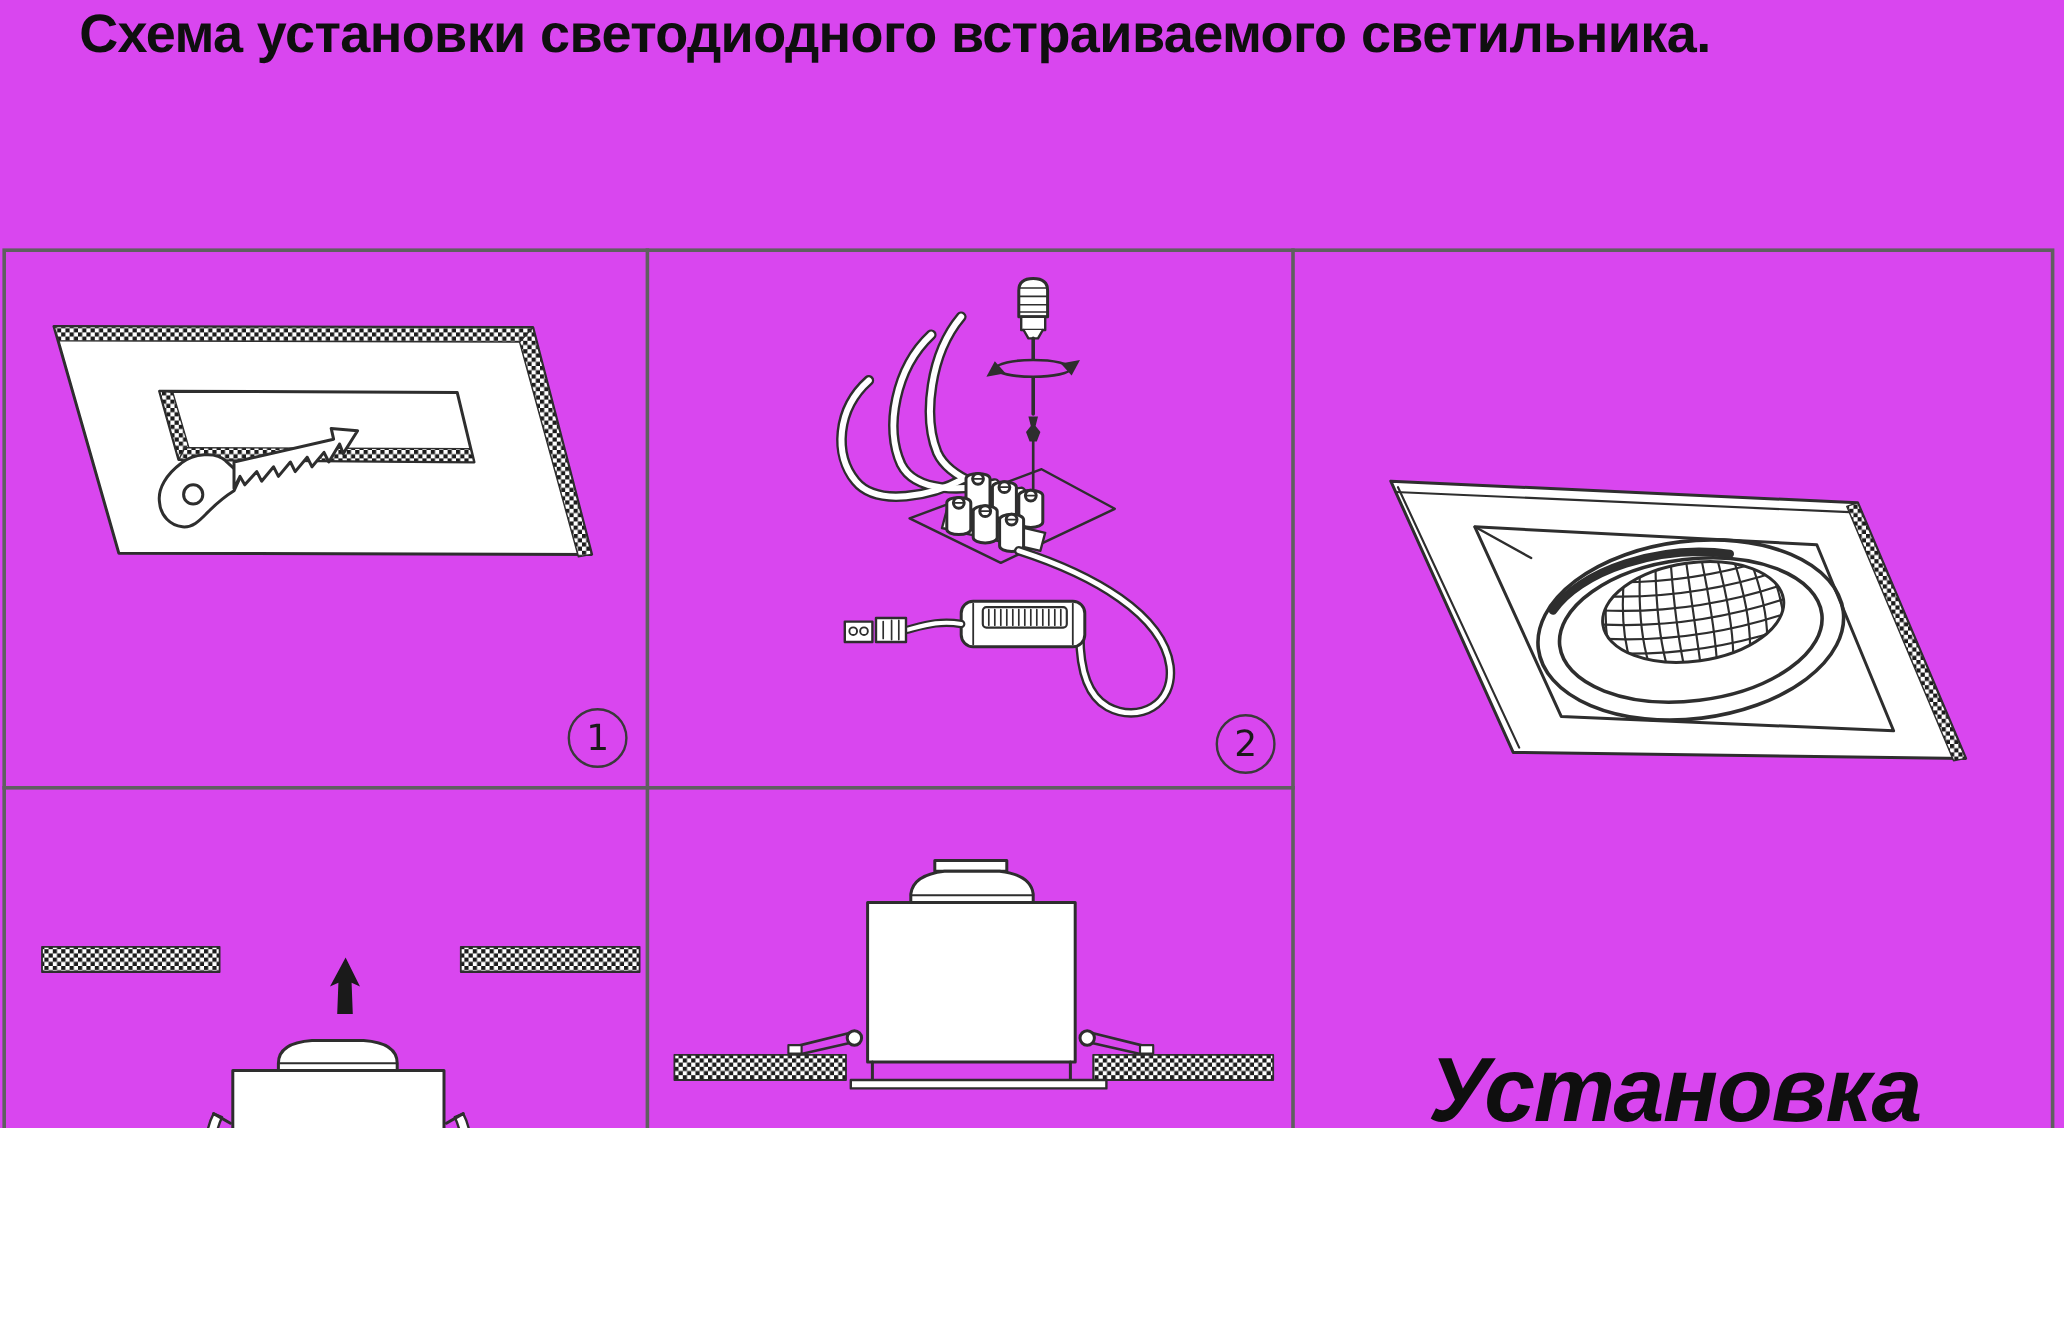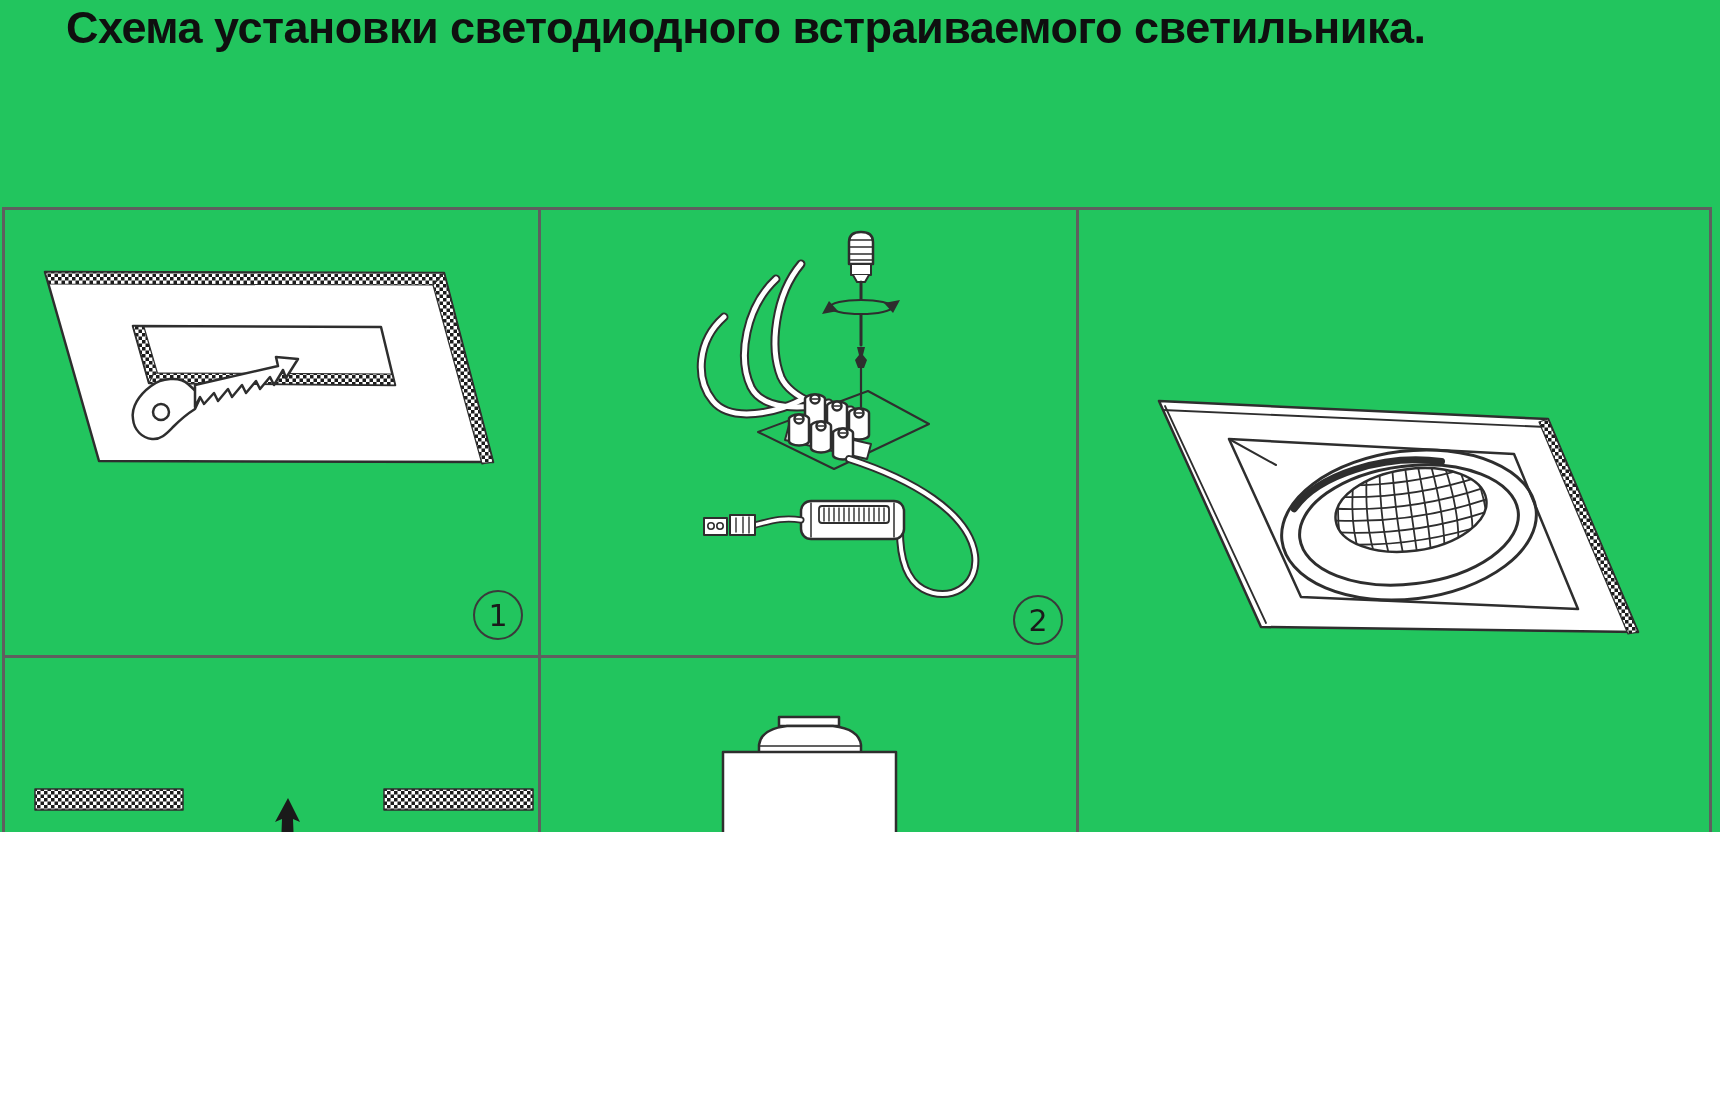--- a/index.html
+++ b/index.html
@@ -1,16 +1,16 @@
 <!DOCTYPE html>
 <html><head>
 <meta charset="utf-8">
 <style>
   html,body{margin:0;padding:0;background:#ffffff;}
-  .page{position:relative;width:1720px;height:832px;background:#22c55e;overflow:hidden;
+  .page{position:relative;width:1720px;height:940px;background:#d946ef;overflow:hidden;
         font-family:"Liberation Sans",sans-serif;color:#111111;}
   .title{position:absolute;left:66px;top:2px;font-size:45px;font-weight:700;
          letter-spacing:-0.5px;white-space:nowrap;color:#0f0f0f;}
   .gridline{position:absolute;background:#5f5f5f;}
   .outer-border{position:absolute;left:2px;top:207px;width:1710px;height:890px;
                 border:3px solid #5f5f5f;box-sizing:border-box;}
   .panel{position:absolute;}
   .panel svg{display:block;}
   .badge{position:absolute;width:50px;height:50px;border:2.5px solid #3a3a3a;border-radius:50%;
           display:flex;align-items:center;justify-content:center;font-size:30px;color:#1a1a1a;
@@ -256,19 +256,20 @@
             <ellipse cx="0" cy="0" rx="76" ry="41"></ellipse>
           </clipPath>
         <ellipse cx="0" cy="0" rx="76" ry="41" stroke-width="2.5"></ellipse>
         <g clip-path="url(#meshclip)" stroke-width="1.8">
           <path d="M-65,-41 Q-80,8 -70,41 M-52,-41 Q-64,8 -56,41 M-39,-41 Q-48,8 -42,41 M-26,-41 Q-32,8 -28,41 M-13,-41 Q-16,8 -14,41 M0,-41 Q0,8 0,41 M13,-41 Q16,8 14,41 M26,-41 Q32,8 28,41 M39,-41 Q48,8 42,41 M52,-41 Q64,8 56,41 M65,-41 Q80,8 70,41"></path>
           <path d="M-76,-36 Q0,-22 76,-36 M-76,-24 Q0,-10 76,-24 M-76,-12 Q0,2 76,-12 M-76,0 Q0,14 76,0 M-76,12 Q0,26 76,12 M-76,24 Q0,38 76,24 M-76,36 Q0,50 76,36"></path>
         </g>
       </g>
     </svg>
     <div class="done-text">
+      <div>Установка</div>
     </div>
     <div class="badge small" style="left:578px;top:841px;">
       <span>5</span>
     </div>
   </div>
 
 </div>
 
 </body></html>

